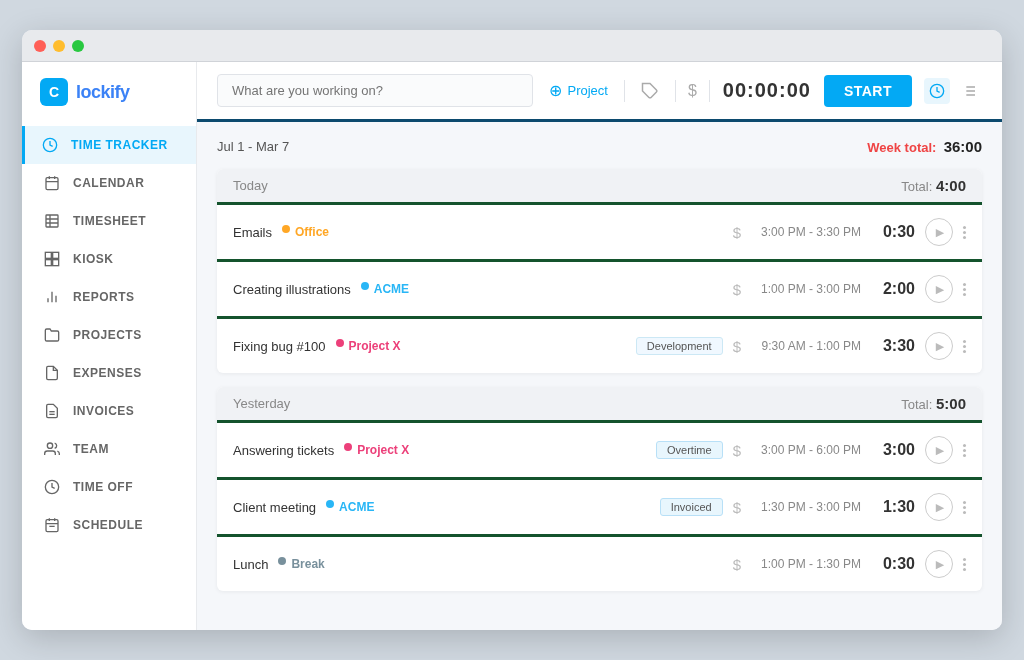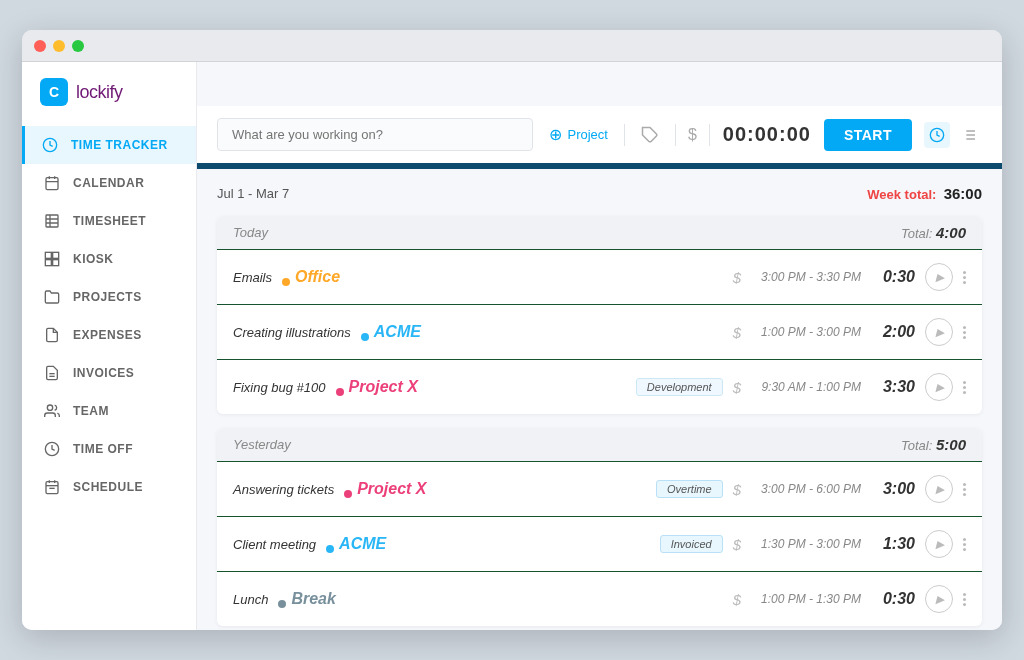--- a/index.html
+++ b/index.html
@@ -58,22 +58,22 @@
     }
     .logo-icon {
       width: 28px; height: 28px;
       background: #03a9f4;
       border-radius: 6px;
       display: flex; align-items: center; justify-content: center;
       color: #fff; font-weight: bold; font-size: 14px;
     }
     .logo-text {
       font-size: 18px;
-      font-weight: 400;
-      color: #701a75;
+      font-weight: 700;
+      color: #3b82f6;
       letter-spacing: -0.5px;
     }
     .nav-item {
       display: flex;
       align-items: center;
       gap: 12px;
       padding: 10px 18px;
       font-size: 12px;
       font-weight: 600;
       color: #666;
@@ -102,22 +102,21 @@
       background: #f5f7fa;
       overflow: hidden;
     }
     
     .topbar {
       background: #fff;
       padding: 12px 20px;
       display: flex;
       align-items: center;
       gap: 12px;
-      border-bottom: 6px solid #0c4a6e;
-      margin-top: 44px;
+      border-bottom: 3px solid #0c4a6e;
     }
     .search-input {
       flex: 1;
       border: 1px solid #e0e3e8;
       border-radius: 4px;
       padding: 8px 14px;
       font-size: 13px;
       color: #aaa;
       outline: none;
       background: #fafbfc;
@@ -194,21 +193,20 @@
       font-weight: 700;
       color: #ef4444;
     }
     
     .day-group {
       background: #fff;
       border-radius: 6px;
       margin-bottom: 14px;
       overflow: hidden;
       box-shadow: 0 1px 4px rgba(0,0,0,0.06);
-      font-style: italic;
     }
     .day-header {
       background: #f0f2f5;
       padding: 8px 16px;
       display: flex;
       justify-content: space-between;
       align-items: center;
     }
     .day-label {
       font-size: 13px;
@@ -221,35 +219,35 @@
     .day-total span {
       font-weight: 700;
       color: #333;
       font-size: 15px;
     }
     
     .entry {
       display: flex;
       align-items: center;
       padding: 13px 16px;
-      border-top: 1px solid #14532d;
+      border-top: 3px solid #14532d;
       gap: 10px;
     }
     .entry:first-of-type { border-top: none; }
     .entry-desc {
       font-size: 13px;
       color: #333;
       font-weight: 500;
       flex-shrink: 0;
     }
     .entry-project {
       display: flex;
-      align-items: flex-end;
+      align-items: flex-start;
       gap: 5px;
-      font-size: 16px;
+      font-size: 12px;
       font-weight: 600;
     }
     .project-dot {
       width: 8px; height: 8px;
       border-radius: 50%;
       flex-shrink: 0;
     }
     .entry-spacer { flex: 1; }
     .entry-tag {
       padding: 2px 10px;
@@ -369,20 +367,30 @@
           <div class="nav-item">
     <span class="nav-icon">
               <svg width="16" height="16" viewBox="0 0 24 24" fill="none" stroke="currentColor" stroke-width="2">
                 <rect x="2" y="2" width="9" height="9"></rect>
                 <rect x="13" y="2" width="9" height="9"></rect>
                 <rect x="2" y="13" width="9" height="9"></rect>
                 <rect x="13" y="13" width="9" height="9"></rect>
               </svg>
             </span>
     <span>KIOSK</span>
+  </div>
+          <div class="nav-item">
+    <span class="nav-icon">
+              <svg width="16" height="16" viewBox="0 0 24 24" fill="none" stroke="currentColor" stroke-width="2">
+                <line x1="18" y1="20" x2="18" y2="10"></line>
+                <line x1="12" y1="20" x2="12" y2="4"></line>
+                <line x1="6" y1="20" x2="6" y2="14"></line>
+              </svg>
+            </span>
+    <span>REPORTS</span>
   </div>
           <div class="nav-item">
     <span class="nav-icon">
               <svg width="16" height="16" viewBox="0 0 24 24" fill="none" stroke="currentColor" stroke-width="2">
                 <path d="M22 19a2 2 0 01-2 2H4a2 2 0 01-2-2V5a2 2 0 012-2h5l2 3h9a2 2 0 012 2z"></path>
               </svg>
             </span>
     <span>PROJECTS</span>
   </div>
           <div class="nav-item">

